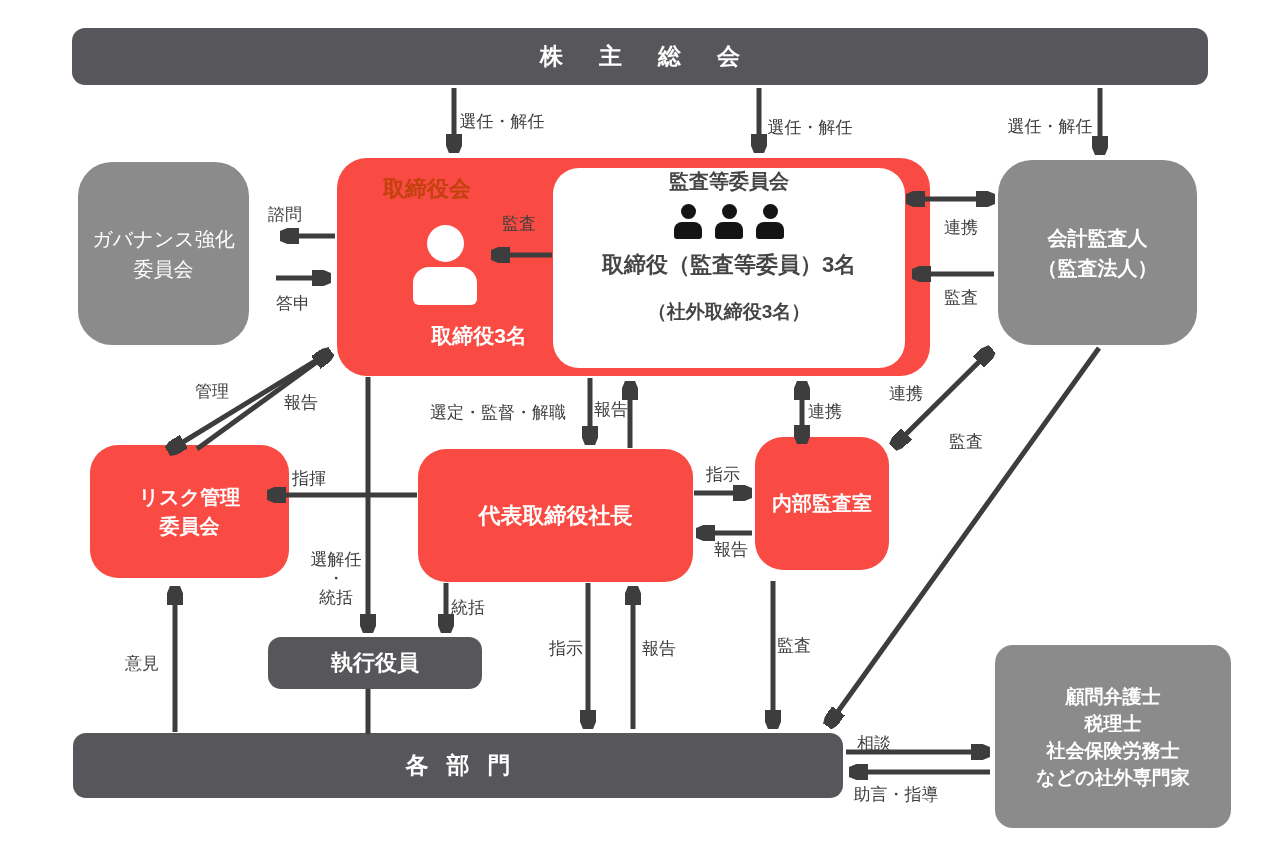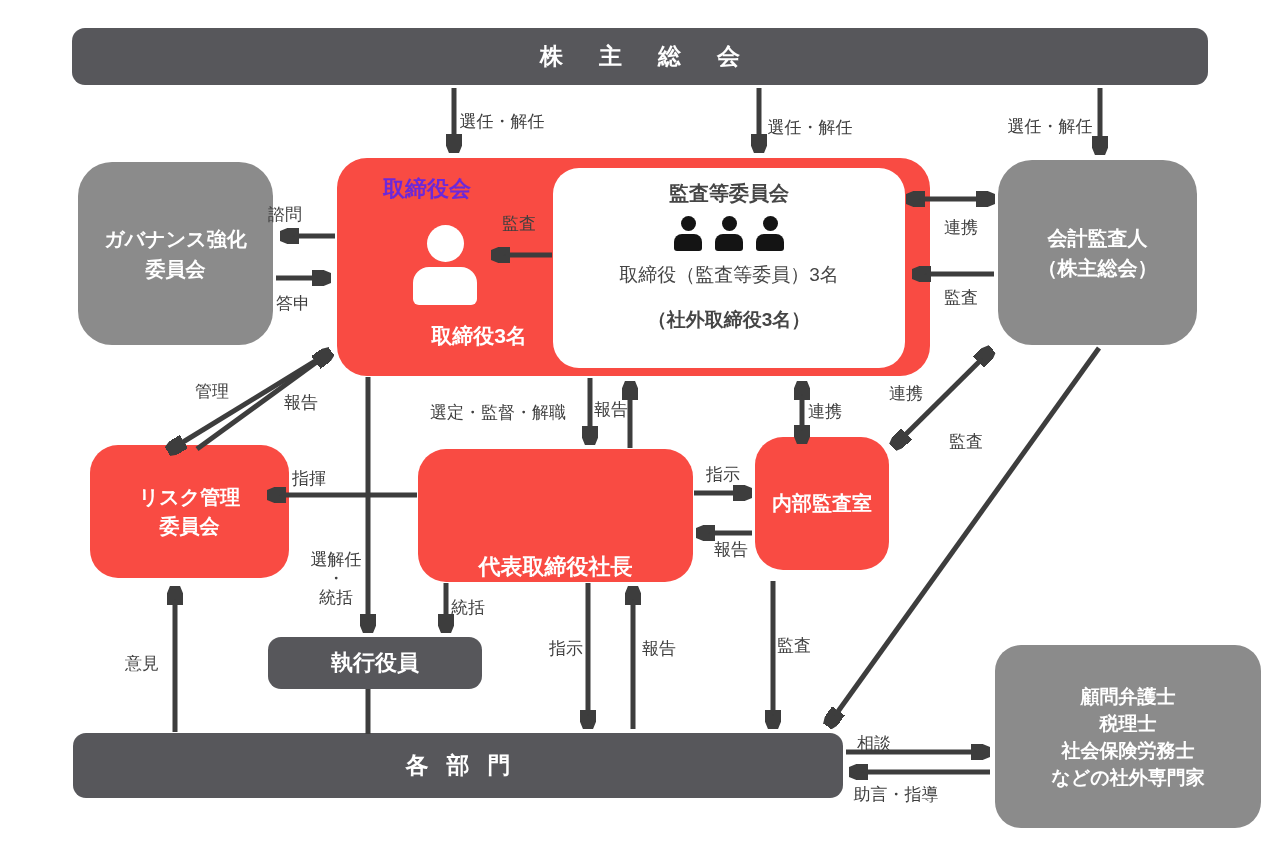--- a/index.html
+++ b/index.html
@@ -9,50 +9,50 @@
   }
   .box{position:absolute;display:flex;flex-direction:column;align-items:center;justify-content:center;
        box-sizing:border-box;text-align:center;z-index:2;}
   .dark{background:#57575b;color:#ffffff;}
   .gray{background:#8b8b8b;color:#ffffff;}
   .red{background:#f94b43;color:#ffffff;}
   .white-inner{background:#ffffff;color:#454545;}
 
   .shareholders{left:72px;top:28px;width:1136px;height:57px;border-radius:13px;
                 font-size:23px;font-weight:bold;letter-spacing:36px;padding-left:36px;}
-  .governance{left:78px;top:162px;width:195px;height:183px;border-radius:34px;
-              font-size:20px;font-weight:bold;line-height:30px;}
+  .governance{left:78px;top:162px;width:171px;height:183px;border-radius:34px;
+              font-size:20px;font-weight:normal;line-height:30px;}
   .board-outer{left:337px;top:158px;width:593px;height:218px;border-radius:30px;}
   .board-title{position:absolute;left:337px;top:174px;width:180px;text-align:center;
-               color:#6d28d9;font-size:22px;font-weight:bold;z-index:3;}
+               color:#c2410c;font-size:22px;font-weight:bold;z-index:3;}
   .board-members{position:absolute;left:337px;top:322px;width:216px;text-align:center;
                color:#fff;font-size:21px;font-weight:bold;z-index:3;padding-left:34px;}
   .picon{position:absolute;left:410px;top:225px;width:70px;z-index:3;}
   .picon .head{width:37px;height:37px;border-radius:50%;background:#fff;margin:0 auto;}
   .picon .torso{width:64px;height:38px;border-radius:16px 16px 6px 6px;background:#fff;margin:5px auto 0;}
-  .board-white{left:553px;top:168px;width:352px;height:200px;border-radius:26px;justify-content:flex-start;padding-top:12px;z-index:2;}
+  .board-white{left:553px;top:168px;width:352px;height:200px;border-radius:26px;justify-content:flex-start;z-index:2;}
   .ac-title{font-size:20px;font-weight:bold;color:#454545;}
   .icon-row{display:flex;gap:13px;margin-top:9px;}
   .picon-sm .head{width:15px;height:15px;border-radius:50%;background:#141414;margin:0 auto;}
   .picon-sm .torso{width:28px;height:17px;border-radius:8px 8px 3px 3px;background:#141414;margin:3px auto 0;}
-  .ac-members{font-size:19px;font-weight:normal;color:#454545;margin-top:11px;}
+  .ac-members{font-size:22px;font-weight:bold;color:#454545;margin-top:11px;}
   .ac-note{font-size:19px;font-weight:bold;color:#454545;margin-top:19px;}
   .auditor{left:998px;top:160px;width:199px;height:185px;border-radius:34px;
            font-size:20px;font-weight:bold;line-height:30px;}
   .risk{left:90px;top:445px;width:199px;height:133px;border-radius:28px;
         font-size:20px;font-weight:bold;line-height:29px;}
   .president{left:418px;top:449px;width:275px;height:133px;border-radius:28px;
-        font-size:22px;font-weight:bold;justify-content:flex-end;}
+        font-size:22px;font-weight:bold;}
   .internal{left:755px;top:437px;width:134px;height:133px;border-radius:28px;
         font-size:20px;font-weight:bold;}
   .executive{left:268px;top:637px;width:214px;height:52px;border-radius:13px;
         font-size:22px;font-weight:bold;}
   .departments{left:73px;top:733px;width:770px;height:65px;border-radius:13px;
         font-size:23px;font-weight:bold;letter-spacing:18px;padding-left:18px;}
-  .experts{left:995px;top:645px;width:266px;height:183px;border-radius:26px;
+  .experts{left:995px;top:645px;width:236px;height:183px;border-radius:18px;
         font-size:19px;font-weight:bold;line-height:27px;}
 
   .elabel{position:absolute;font-size:17px;color:#3f3f3f;white-space:nowrap;
           transform:translate(-50%,-50%);z-index:4;}
   .elabel-stack{position:absolute;font-size:17px;color:#3f3f3f;white-space:nowrap;
           transform:translate(-50%,-50%);z-index:4;text-align:center;line-height:19px;margin-top:20px;}
   svg.overlay{position:absolute;left:0;top:0;z-index:3;pointer-events:none;}
   svg.overlay line, svg.overlay path{stroke:#3d3d3d;stroke-width:5;fill:none;}
   svg .ahead{fill:#3d3d3d;stroke:none;}
 </style>
@@ -93,21 +93,21 @@
           <div class="head"></div>
           <div class="torso"></div>
         </div>
     </div>
     <div class="ac-members">取締役（監査等委員）3名</div>
     <div class="ac-note">（社外取締役3名）</div>
   </div>
 
   <div class="box gray auditor">
     <span>会計監査人</span>
-    <span>（株主総会）</span>
+    <span>（監査法人）</span>
   </div>
 
   <div class="box red risk">
     <span>リスク管理</span>
     <span>委員会</span>
   </div>
 
   <div class="box red president">
     <span>代表取締役社長</span>
   </div>

